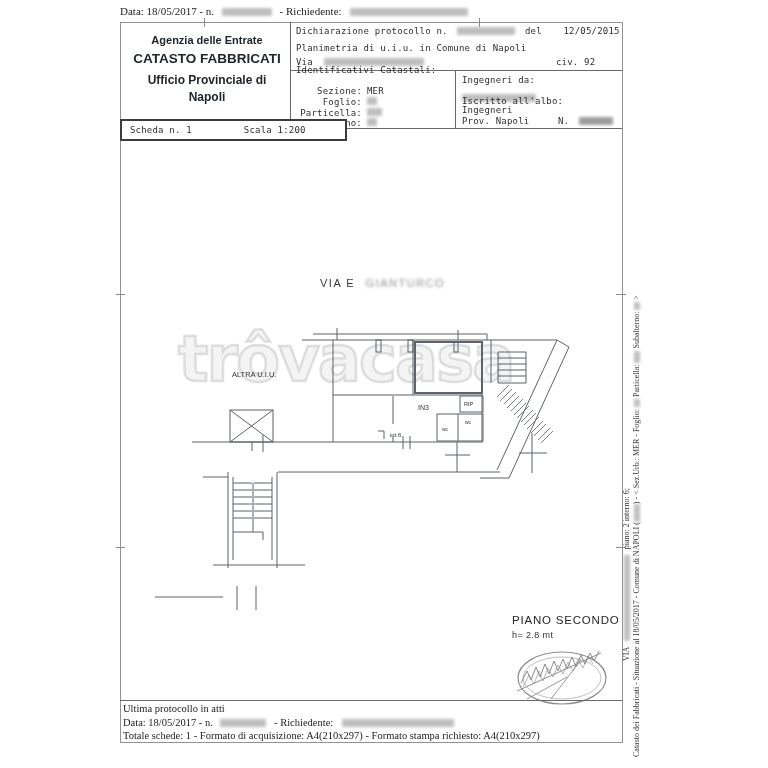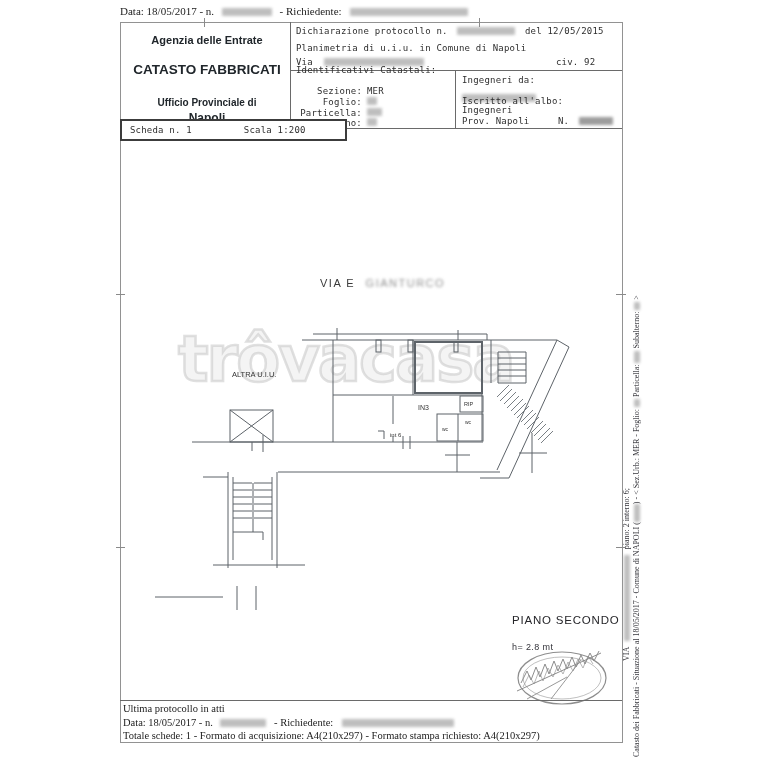--- a/index.html
+++ b/index.html
@@ -22,21 +22,21 @@
   .idrow .lbl{display:inline-block;width:66px;text-align:right;margin-right:5px}
   .schedabox{position:absolute;left:120px;top:119px;width:223px;height:18px;
              border:2px solid #3c3c3c;background:#fff;display:flex;align-items:center}
   .watermark{position:absolute;left:178px;top:322px;width:420px;
              font-family:"DejaVu Sans",sans-serif;font-weight:700;font-size:64px;
              letter-spacing:-2px;color:rgba(214,214,214,.28);
              -webkit-text-stroke:2.5px rgba(198,198,198,.55);white-space:nowrap}
   .street{font-family:"Liberation Sans",sans-serif;font-size:11px;letter-spacing:1.5px;
           color:#3a3a3a;white-space:nowrap}
   .piano1{font-family:"Liberation Sans",sans-serif;font-size:11.5px;letter-spacing:.8px;color:#26262a}
-  .piano2{font-family:"Liberation Sans",sans-serif;font-size:9px;margin-top:16px;letter-spacing:.4px;color:#33333a}
+  .piano2{font-family:"Liberation Sans",sans-serif;font-size:9px;margin-top:4px;letter-spacing:.4px;color:#33333a}
   .foot{font-size:10.5px;white-space:nowrap}
   .margintext{position:absolute;left:622px;top:757px;width:578px;
               transform:rotate(-90deg);transform-origin:top left;
               font-size:8px;line-height:10px;color:#36363c;white-space:nowrap}
   svg text{font-family:"Liberation Sans",sans-serif;fill:#333}
 </style>
 </head>
 <body>
 
 <div class="abs topline" style="left:120px;top:5px">
@@ -48,30 +48,30 @@
 
 <div class="frame"></div>
 
 <div class="line" style="left:290px;top:22px;width:1px;height:106px"></div>
 <div class="line" style="left:455px;top:70px;width:1px;height:58px"></div>
 <div class="line" style="left:290px;top:70px;width:332px;height:1px"></div>
 <div class="line" style="left:120px;top:128px;width:502px;height:1px"></div>
 
 <div class="abs agency sans" style="left:128px;top:34px;width:158px">
   <div style="font-size:11px;font-weight:bold">Agenzia delle Entrate</div>
-  <div style="font-size:13.5px;font-weight:bold;margin-top:14px">CATASTO FABBRICATI</div>
-  <div style="font-size:10px;font-weight:bold;margin-top:18px">Ufficio Provinciale di</div>
+  <div style="font-size:13.5px;font-weight:bold;margin-top:3px">CATASTO FABBRICATI</div>
+  <div style="font-size:12px;font-weight:bold;margin-top:5px">Ufficio Provinciale di</div>
   <div style="font-size:12px;font-weight:bold;margin-top:2px">Napoli</div>
 </div>
 
 <div class="abs mono" style="left:296px;top:26px">
   <span>Dichiarazione protocollo n.</span>
   <span class="blur" style="width:58px;margin:0 4px"></span>
   <span>del</span>
-  <span style="margin-left:0">12/05/2015</span>
+  <span style="margin-left:16px">12/05/2015</span>
 </div>
 <div class="abs mono" style="left:296px;top:43px">Planimetria di u.i.u. in Comune di Napoli</div>
 <div class="abs mono" style="left:296px;top:57px">
   <span>Via</span>
   <span class="blur" style="width:100px;margin-left:6px"></span>
 </div>
 <div class="abs mono" style="left:556px;top:57px">civ. 92</div>
 
 <div class="abs mono" style="left:296px;top:65px">Identificativi Catastali:</div>
 <div class="abs mono idrow" style="left:296px;top:86px">

